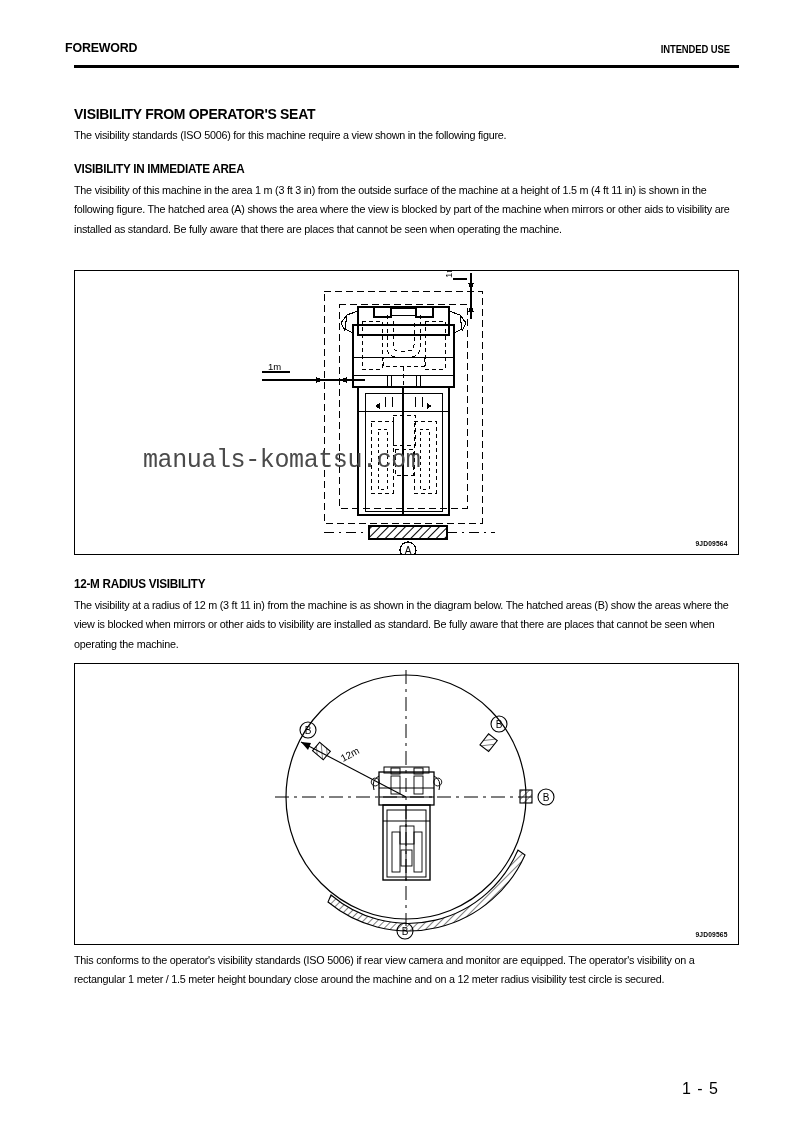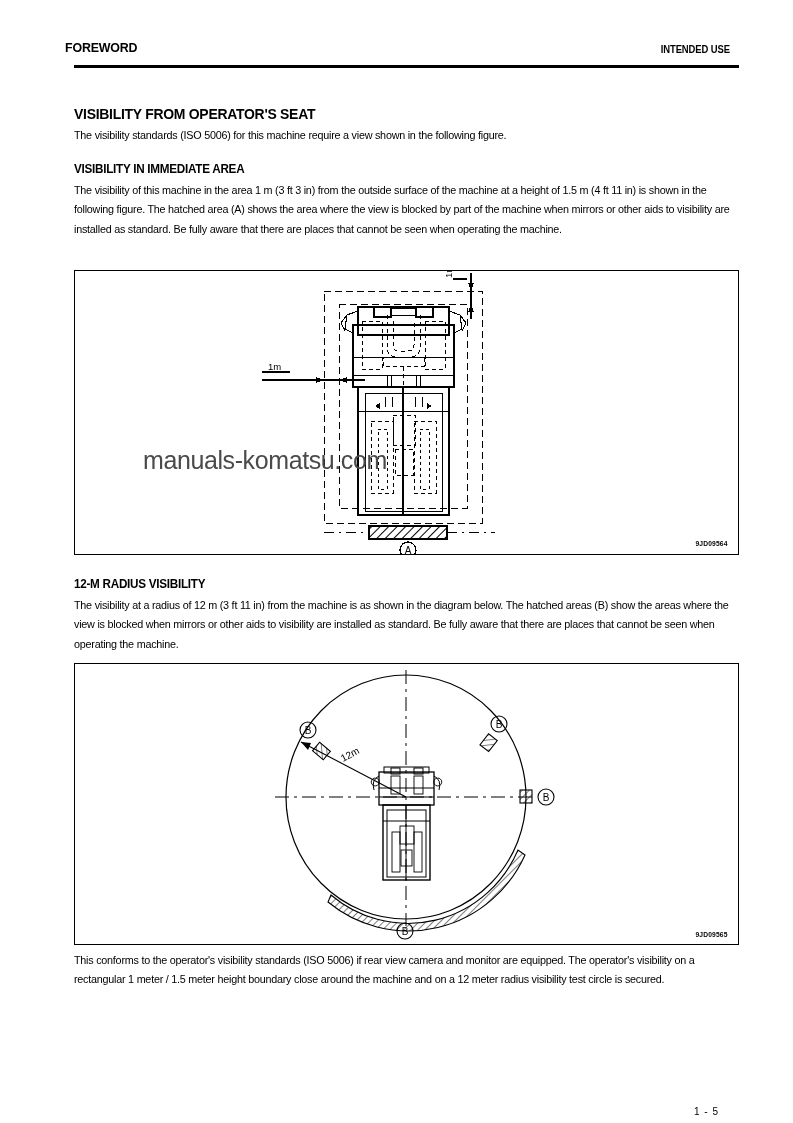--- a/index.html
+++ b/index.html
@@ -105,30 +105,30 @@
 
   .watermark {
     position: absolute;
     left: 143px;
     top: 446px;
     font-size: 25px;
     color: #4a4a4a;
     letter-spacing: -0.4px;
     white-space: nowrap;
     z-index: 5;
+    font-family: Liberation Mono, monospace;
   }
 
   .pagenum {
     position: absolute;
     right: 74px;
     top: 1080px;
-    font-size: 10px;
+    font-size: 16px;
     letter-spacing: 1px;
     white-space: nowrap;
-    margin-top: 26px;
   }
 
   svg { display: block; }
   .fig-svg { position: absolute; left: 0; top: 0; }
 </style>
 </head>
 <body>
 
 <div class="page">
 

